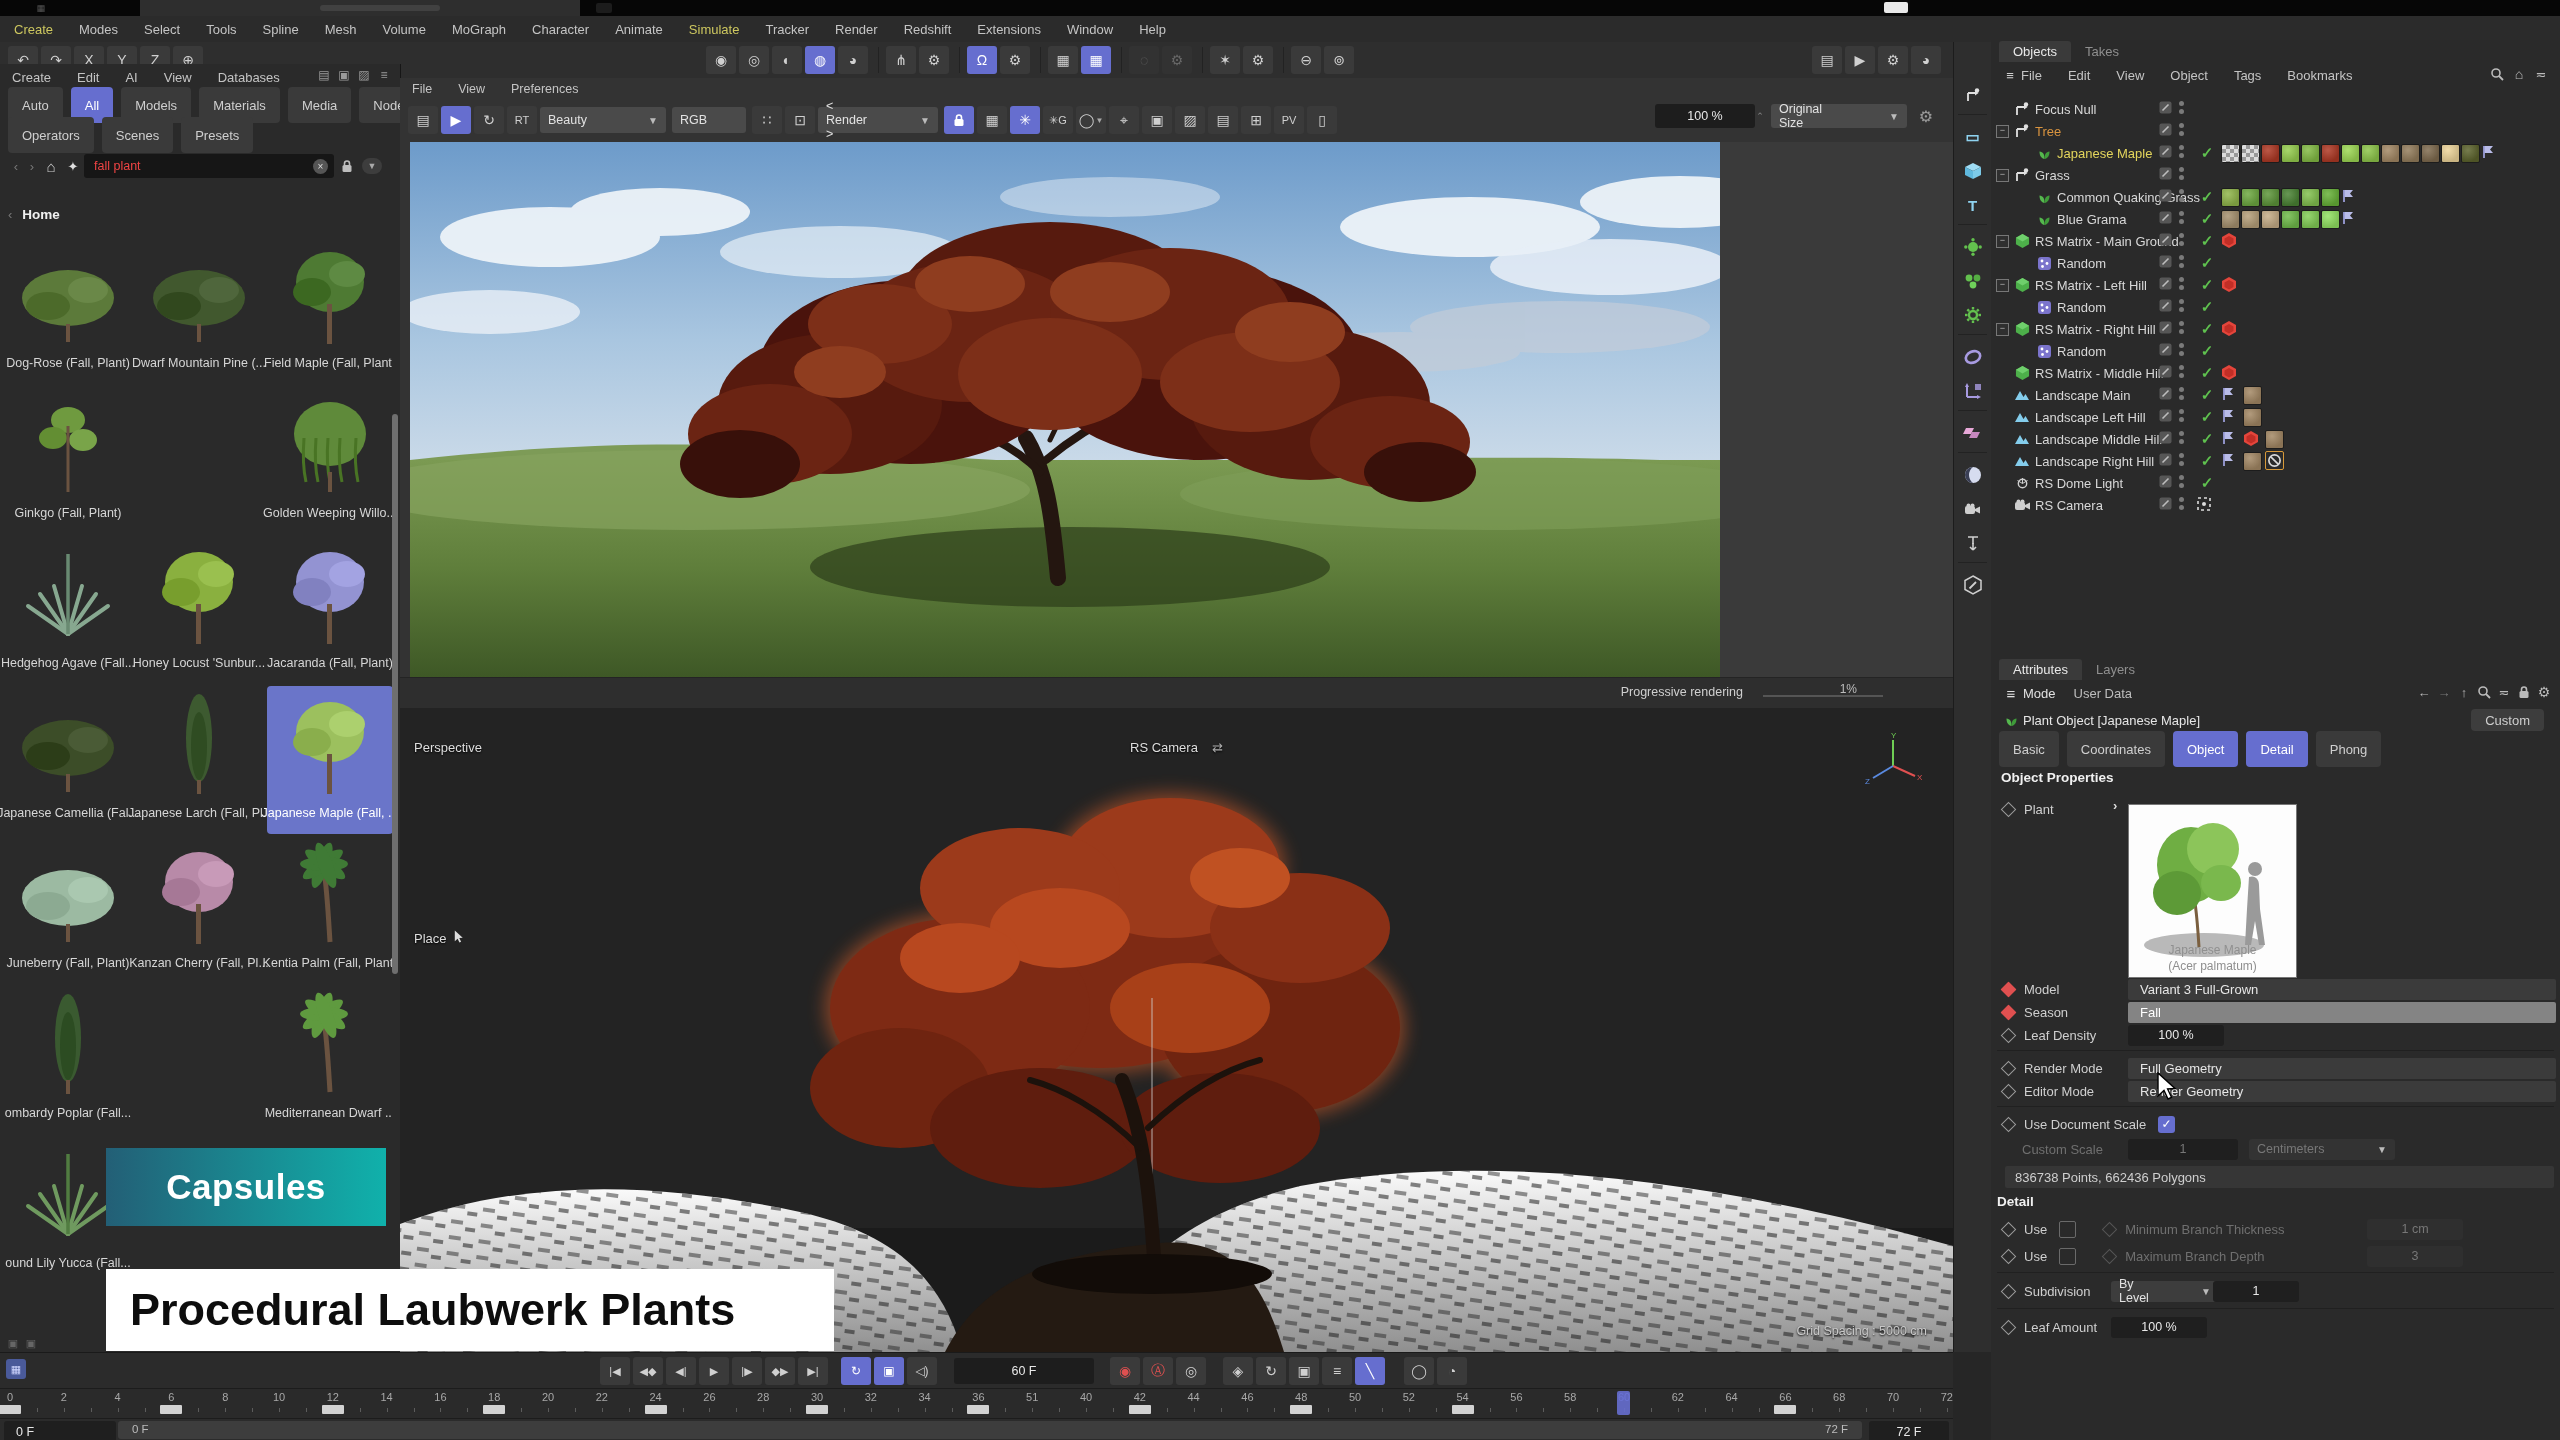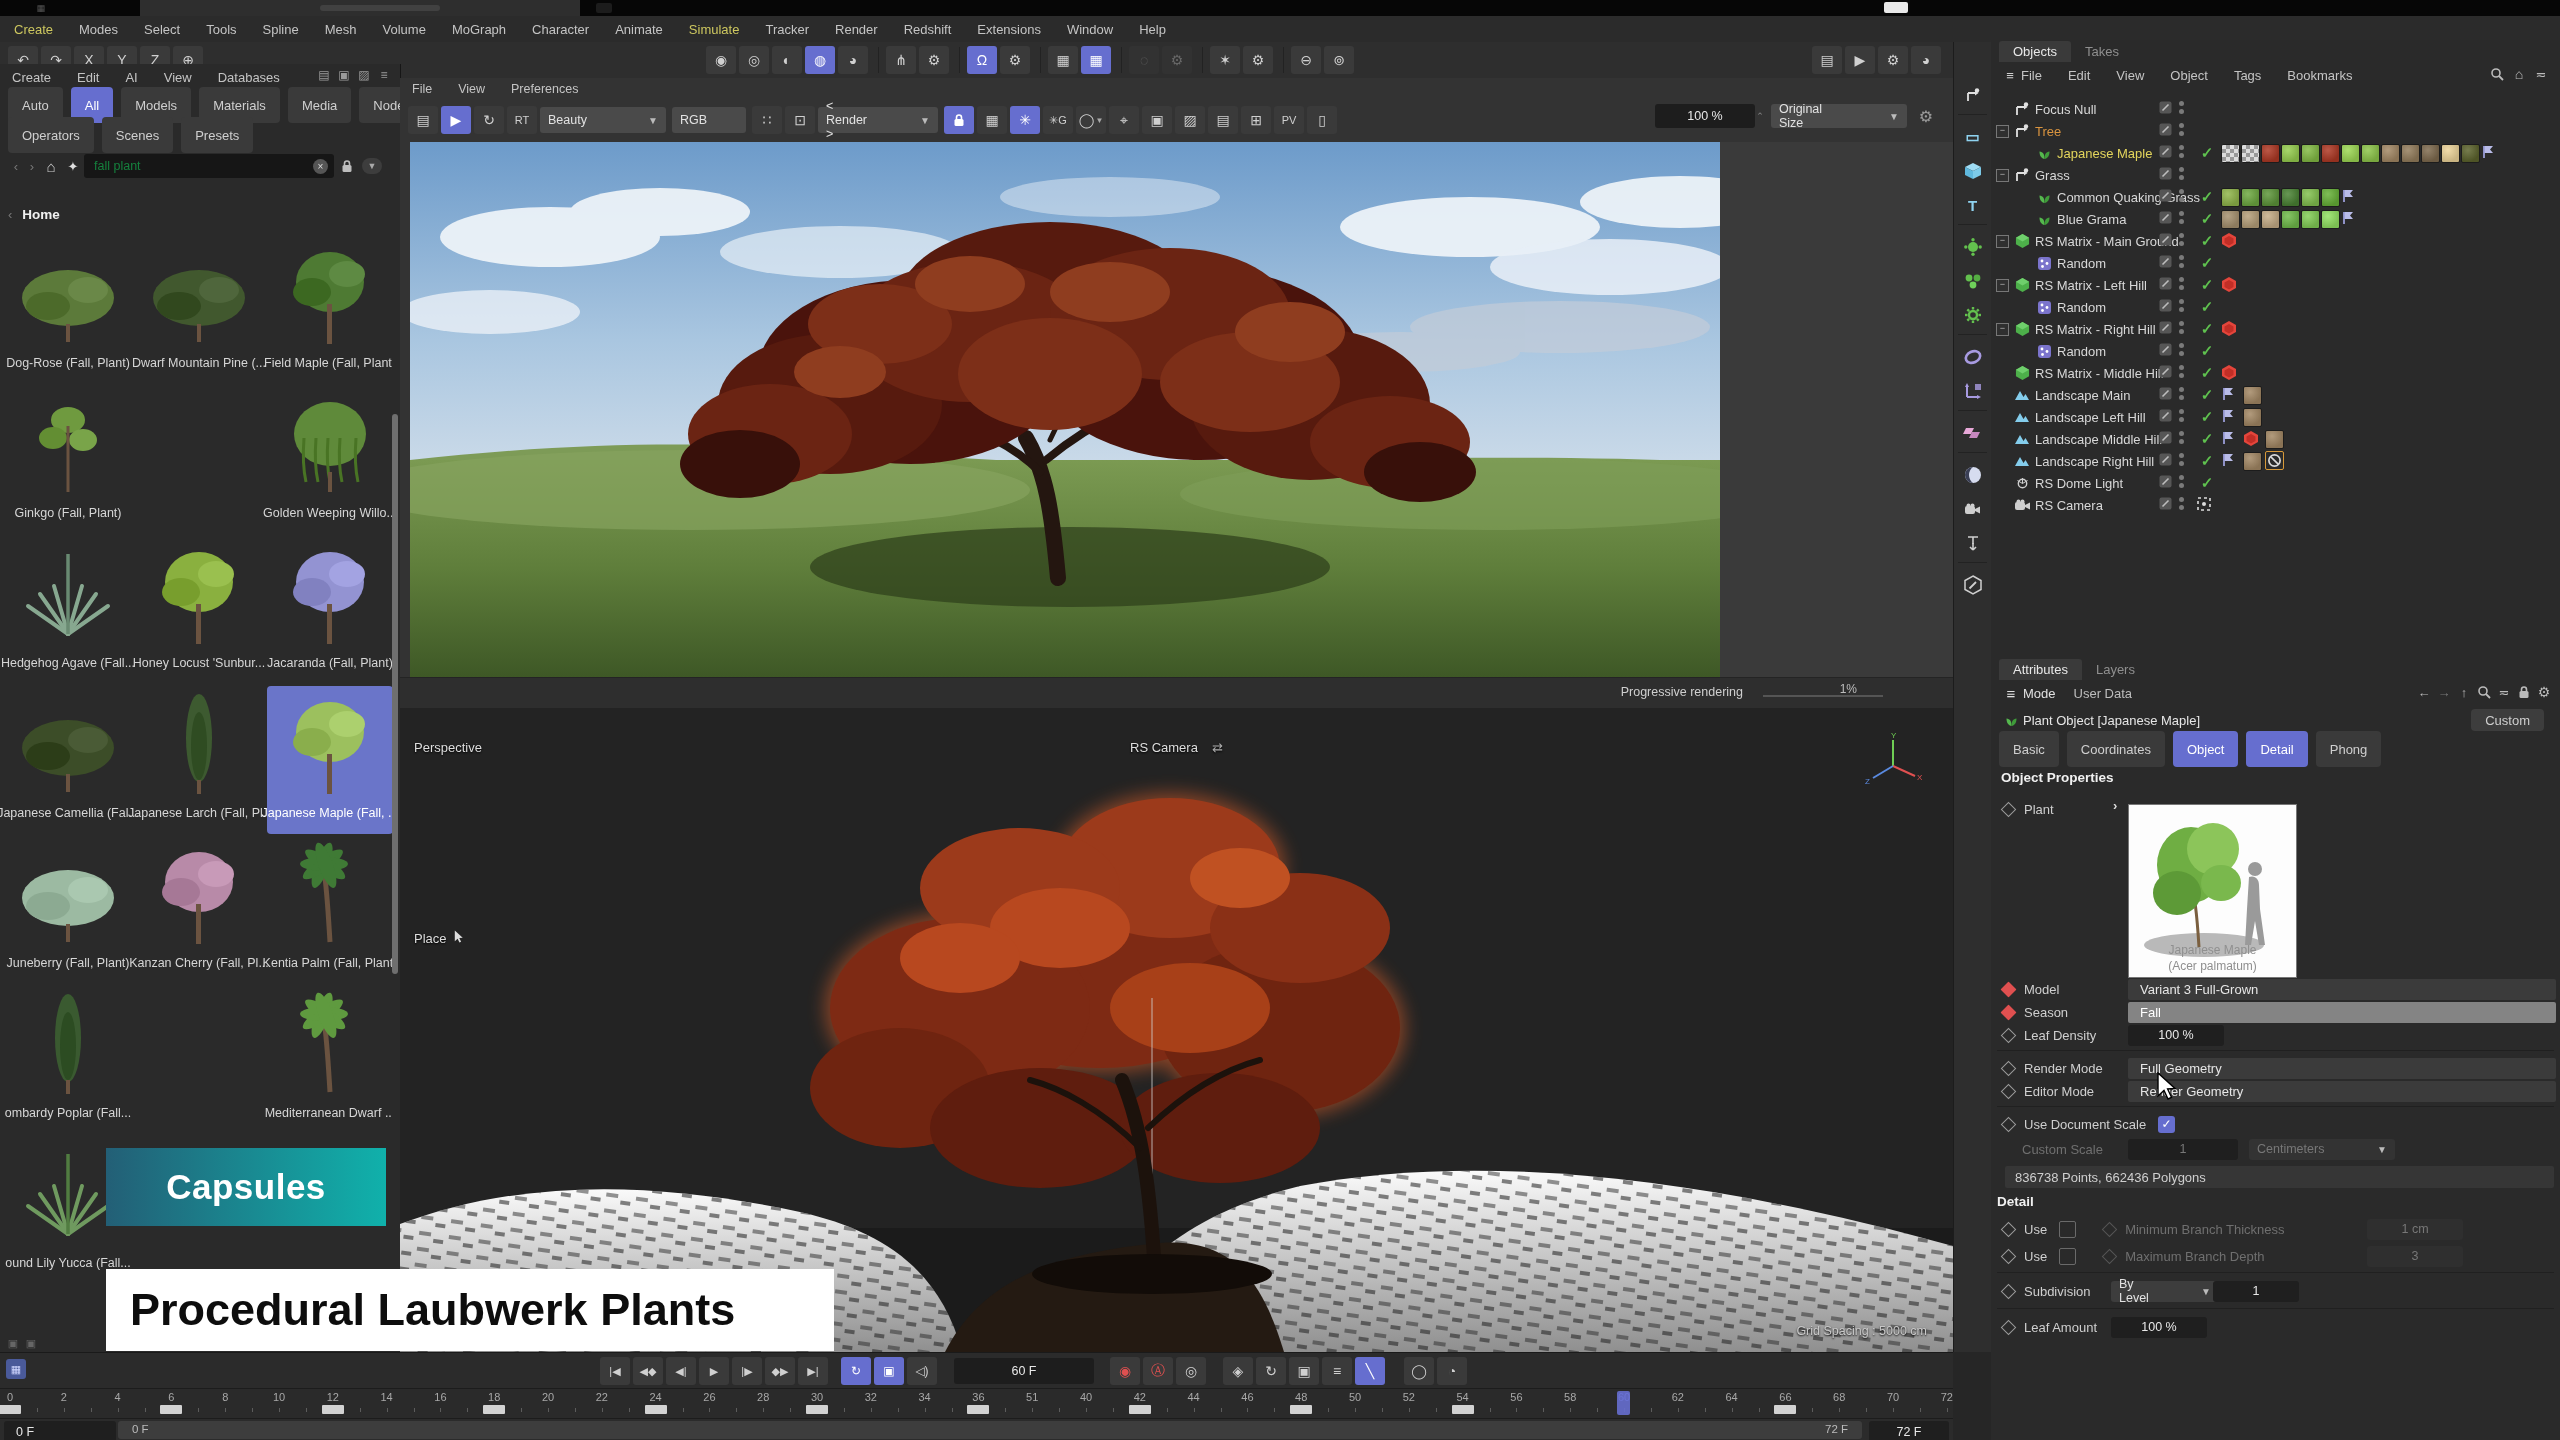--- a/index.html
+++ b/index.html
@@ -157,21 +157,21 @@
         <span class="chip">Operators</span>
         <span class="chip">Scenes</span>
         <span class="chip">Presets</span>
       </div>
     <div class="row" style="height:32px;padding-left:8px;">
       <span class="glyph dimtxt" style="width:16px;">‹</span>
       <span class="glyph dimtxt" style="width:16px;">›</span>
       <span class="glyph" style="width:22px;color:#cfcfcf;font-size:15px;">⌂</span>
       <span class="glyph" style="width:22px;color:#e0e0e0;">✦</span>
       <span class="field" style="width:230px;height:24px;background:#161616;position:relative;">
-        <span style="color:#15803d;">fall plant</span>
+        <span style="color:#ef4444;">fall plant</span>
         <span class="glyph" style="position:absolute;right:6px;width:15px;height:15px;border-radius:50%;background:#555;color:#ddd;font-size:10px;">×</span>
       </span>
       <span class="glyph" style="width:26px;" id="ab-lock">
           <svg width="12" height="14" viewBox="0 0 12 14">
             <rect x="1.5" y="6" width="9" height="7" rx="1.5" fill="#bdbdbd"></rect>
             <path d="M3.5 6 V4.5 a2.5 2.5 0 0 1 5 0 V6" fill="none" stroke="#bdbdbd" stroke-width="1.6"></path>
           </svg>
         </span>
       <span class="glyph" style="width:20px;height:16px;border-radius:8px;background:#3d3d3d;color:#aaa;font-size:9px;margin-left:2px;">▼</span>
     </div>

